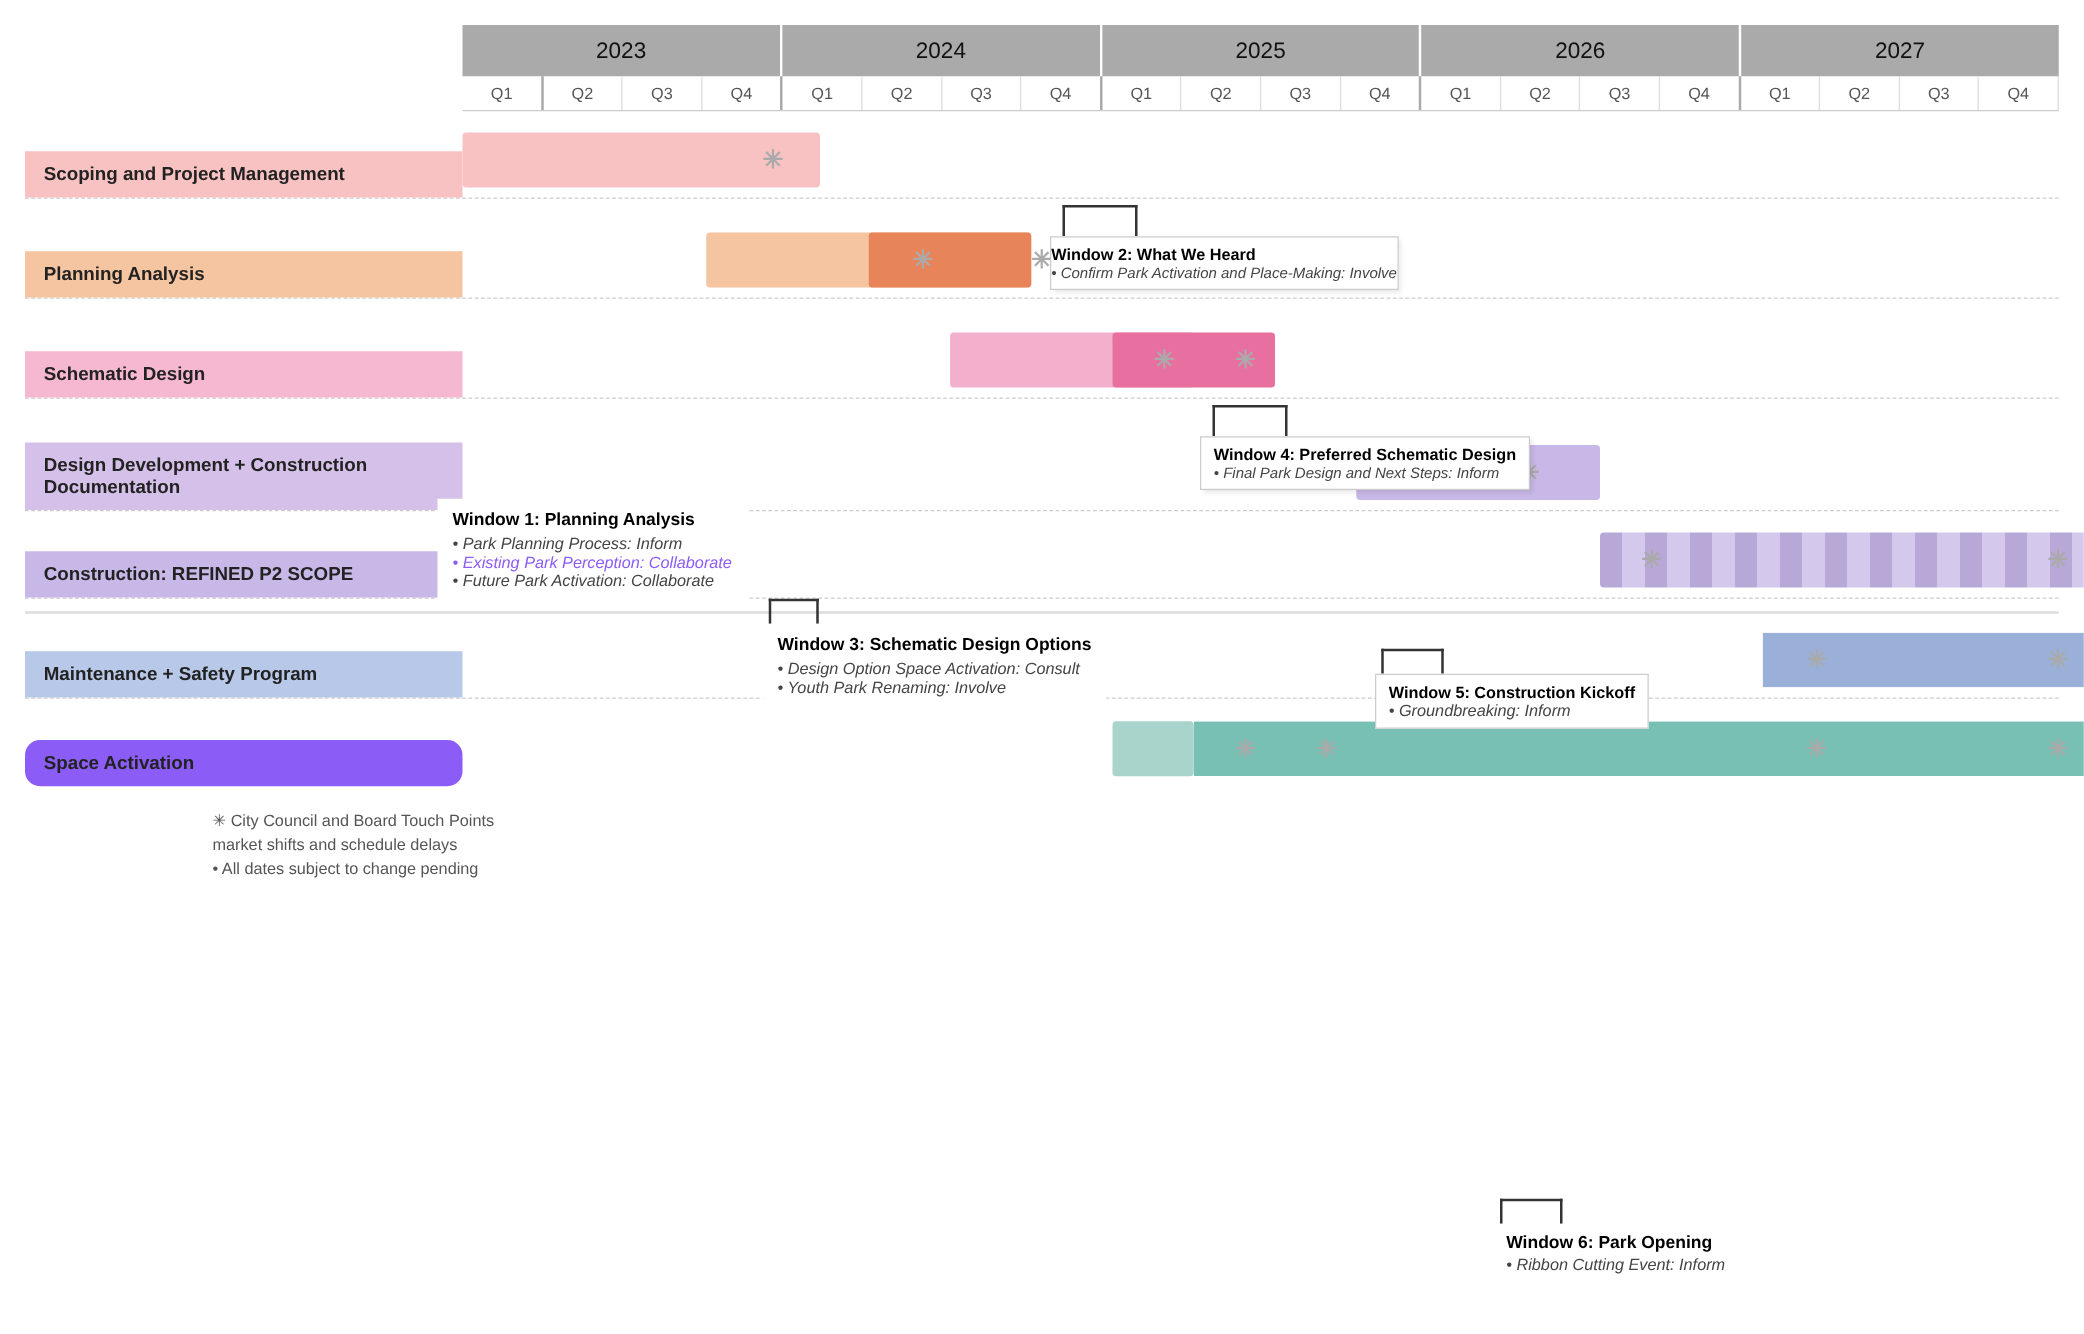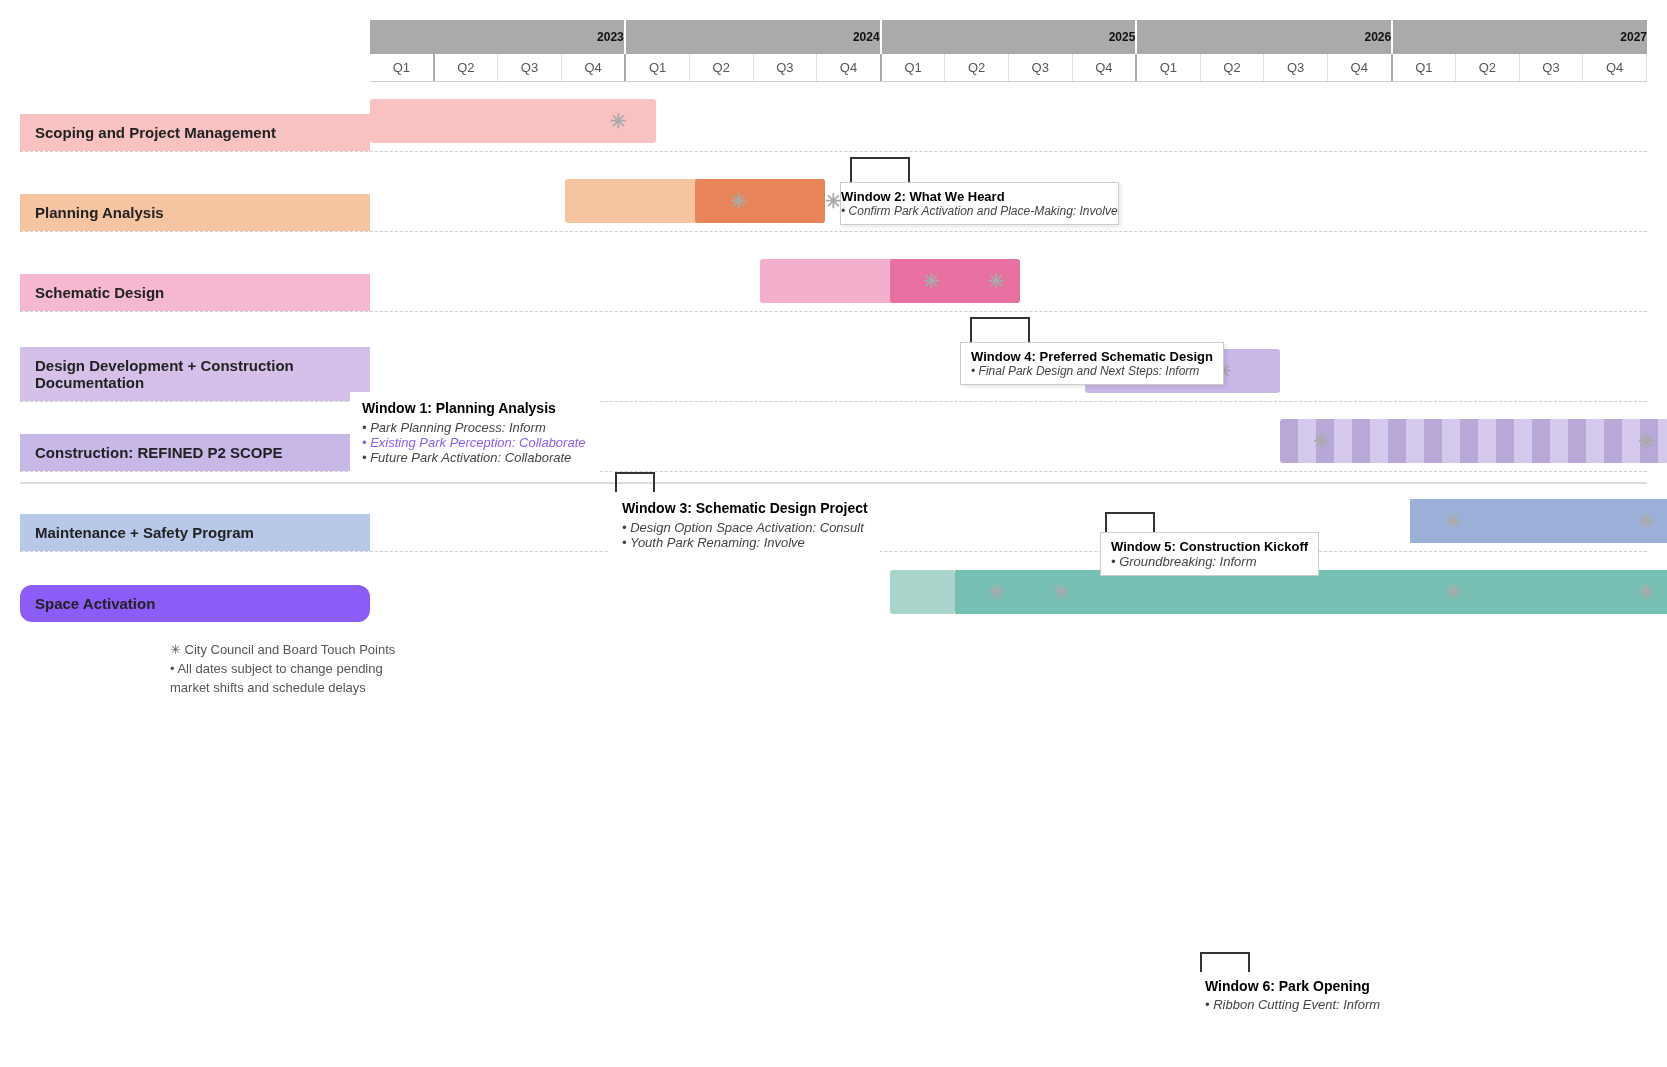--- a/index.html
+++ b/index.html
@@ -2,21 +2,21 @@
 <html><head>
   <meta charset="utf-8">
   <style>
     * { box-sizing: border-box; margin: 0; padding: 0; }
     body { font-family: Arial, sans-serif; background: #fff; width: 1667px; min-height: 1067px; overflow-x: hidden; }
 
     .gantt-container { padding: 20px 20px 40px 20px; position: relative; }
 
     
     .header-years { display: flex; margin-left: 350px; }
-    .year-block { flex: 1; background: #aaa; color: #111; font-weight: bold; font-size: 12px; text-align: right; padding: 10px 0; border-right: 2px solid #fff; }
+    .year-block { flex: 1; background: #aaa; color: #111; font-weight: normal; font-size: 18px; text-align: center; padding: 10px 0; border-right: 2px solid #fff; }
     .year-block:last-child { border-right: none; }
 
     .header-quarters { display: flex; margin-left: 350px; border-bottom: 1px solid #ccc; }
     .quarter-cell { flex: 1; text-align: center; font-size: 13px; color: #555; padding: 6px 0; border-right: 1px solid #ddd; }
     .quarter-cell.year-end { border-right: 2px solid #aaa; }
     .row { display: flex; align-items: flex-end; min-height: 70px; border-bottom: 1px dashed #ccc; position: relative; }
     .row-label { width: 350px; min-width: 350px; padding: 10px 15px; font-weight: bold; font-size: 15px; color: #222; }
     .row-track { flex: 1; position: relative; height: 60px; display: flex; align-items: center; }
 
     
@@ -194,21 +194,21 @@
         <div style="font-weight:bold; font-size:14px; margin-bottom:4px;">Window 1: Planning Analysis</div>
         <div style="font-style:italic; color:#444;">• <span>Park Planning Process: Inform</span></div>
         <div style="font-style:italic; color:#8b5cf6;">• <span>Existing Park Perception: Collaborate</span></div>
         <div style="font-style:italic; color:#444;">• <span>Future Park Activation: Collaborate</span></div>
       </div>
     </div>
 
     <div style="position:absolute; top:390px; left:590px; z-index:20;">
       <div style="border-left:2px solid #333; border-top:2px solid #333; border-right:2px solid #333; width:40px; height:20px; margin-left:5px;"></div>
       <div style="background:#fff; padding:8px 12px; font-size:13px;">
-        <div style="font-weight:bold; font-size:14px; margin-bottom:4px;">Window 3: Schematic Design Project</div>
+        <div style="font-weight:bold; font-size:14px; margin-bottom:4px;">Window 3: Schematic Design Options</div>
         <div style="font-style:italic; color:#444;">• <span>Design Option Space Activation: Consult</span></div>
         <div style="font-style:italic; color:#444;">• <span>Youth Park Renaming: Involve</span></div>
       </div>
     </div>
 
     <div style="position:absolute; top:430px; left:1080px; z-index:20;">
       <div style="border-left:2px solid #333; border-top:2px solid #333; border-right:2px solid #333; width:50px; height:20px; margin-left:5px;"></div>
       <div style="background:#fff; padding:6px 10px; font-size:13px; border:1px solid #ccc;">
         <div style="font-weight:bold; font-size:13px;">Window 5: Construction Kickoff</div>
         <div style="font-style:italic; color:#444;">• <span>Groundbreaking: Inform</span></div>
@@ -220,17 +220,17 @@
       <div style="background:#fff; padding:6px 10px; font-size:13px;">
         <div style="font-weight:bold; font-size:14px; margin-bottom:3px;">Window 6: Park Opening</div>
         <div style="font-style:italic; color:#444;">• <span>Ribbon Cutting Event: Inform</span></div>
       </div>
     </div>
 
   </div>
 
   <div class="footer">
     <div class="footer-note">✳ City Council and Board Touch Points</div>
+    <div class="footer-note">  market shifts and schedule delays</div>
     <div class="footer-note">• All dates subject to change pending</div>
-    <div class="footer-note">  market shifts and schedule delays</div>
   </div>
 
 </div>
 
 </body></html>

